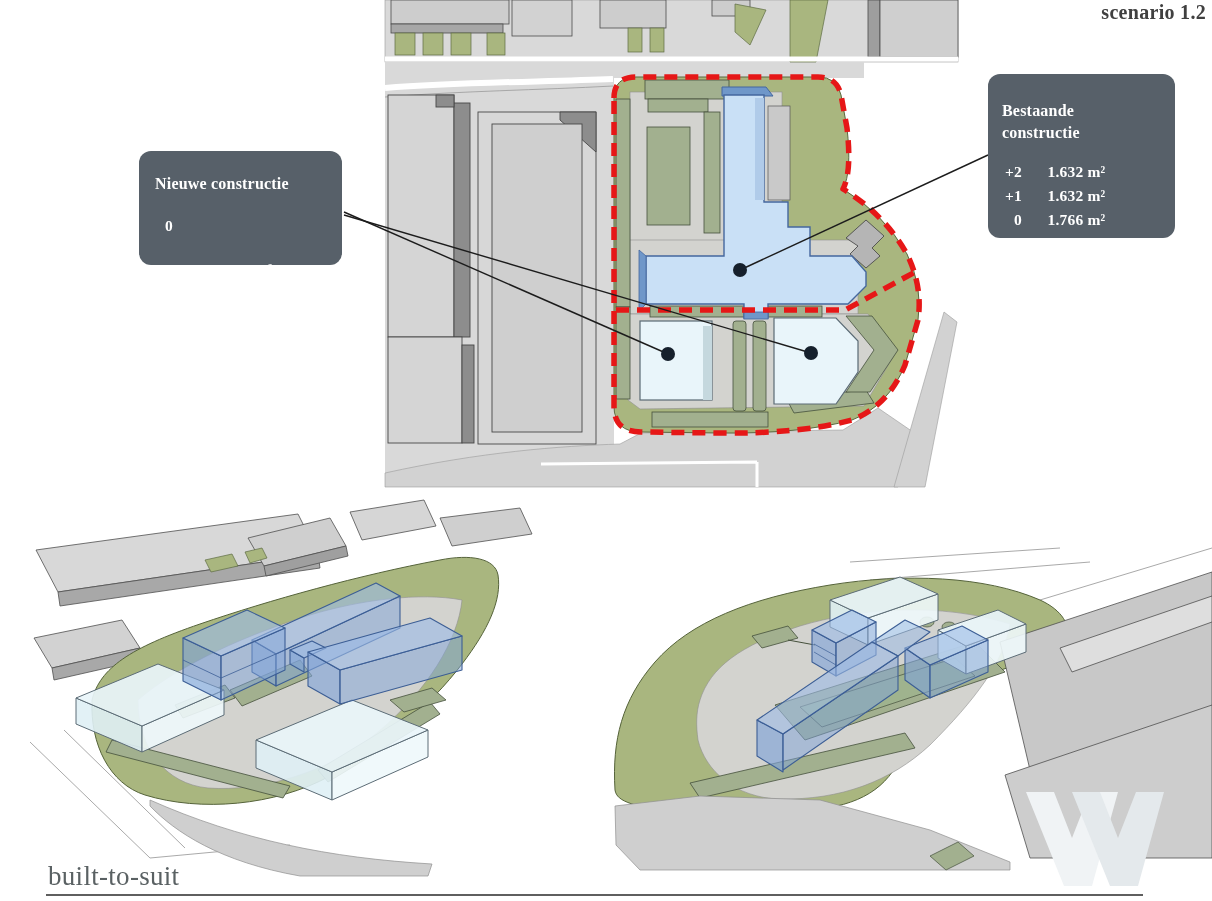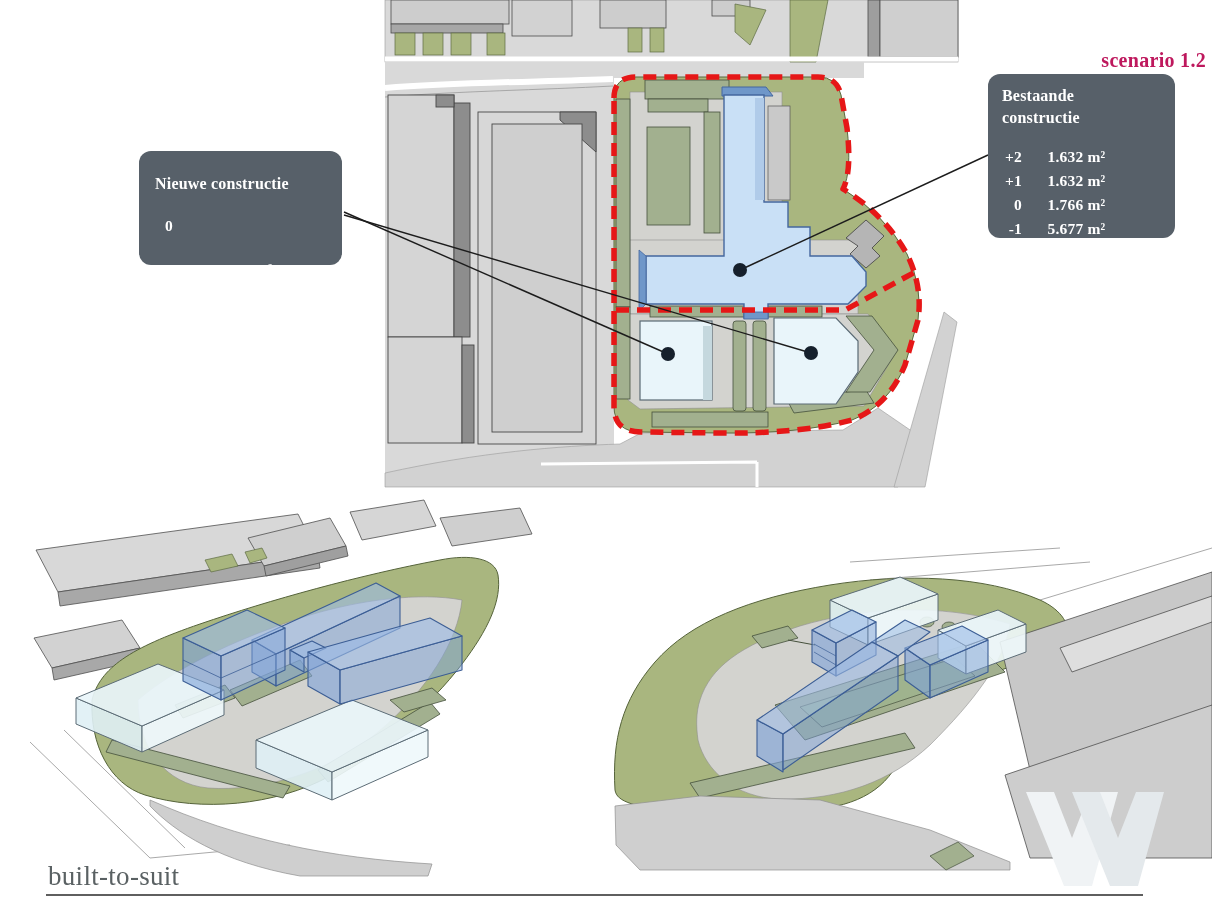--- a/index.html
+++ b/index.html
@@ -3,28 +3,28 @@
 <meta charset="utf-8">
 <style>
   html,body{margin:0;padding:0;}
   body{
     width:1212px;height:901px;position:relative;background:#ffffff;
     font-family:"Liberation Serif", serif;overflow:hidden;
   }
   .scene{position:absolute;left:0;top:0;width:1212px;height:901px;}
   .scenario-label{
     position:absolute;top:1px;right:6px;font-size:20px;font-weight:600;
-    color:#be185d;letter-spacing:.3px;margin-top:48px;
+    color:#404040;letter-spacing:.3px;
   }
   .callout{
     position:absolute;background:#576069;color:#ffffff;border-radius:12px;
     font-weight:700;letter-spacing:.2px;
   }
   .callout-new{left:139px;top:151px;width:203px;height:114px;padding:22px 14px 0 16px;box-sizing:border-box;}
-  .callout-existing{left:988px;top:74px;width:187px;height:164px;padding:11px 14px 0 14px;box-sizing:border-box;}
+  .callout-existing{left:988px;top:74px;width:187px;height:164px;padding:26px 14px 0 14px;box-sizing:border-box;}
   .callout-title{font-size:16px;line-height:22px;}
   .callout-rows{margin-top:16px;}
   .callout-new .callout-rows{margin-top:19px;}
   .crow{display:flex;line-height:24px;font-size:15.5px;}
   .crow .lvl{width:18px;text-align:right;flex:0 0 auto;}
   .callout-existing .crow .lvl{width:20px;}
   .callout-new .crow .area{margin-left:42px;margin-top:44px;}
   .callout-existing .crow .area{flex:1;text-align:center;padding-right:30px;}
   .footer-label{
     position:absolute;left:48px;top:861px;font-size:27px;color:#5a6163;letter-spacing:.3px;

